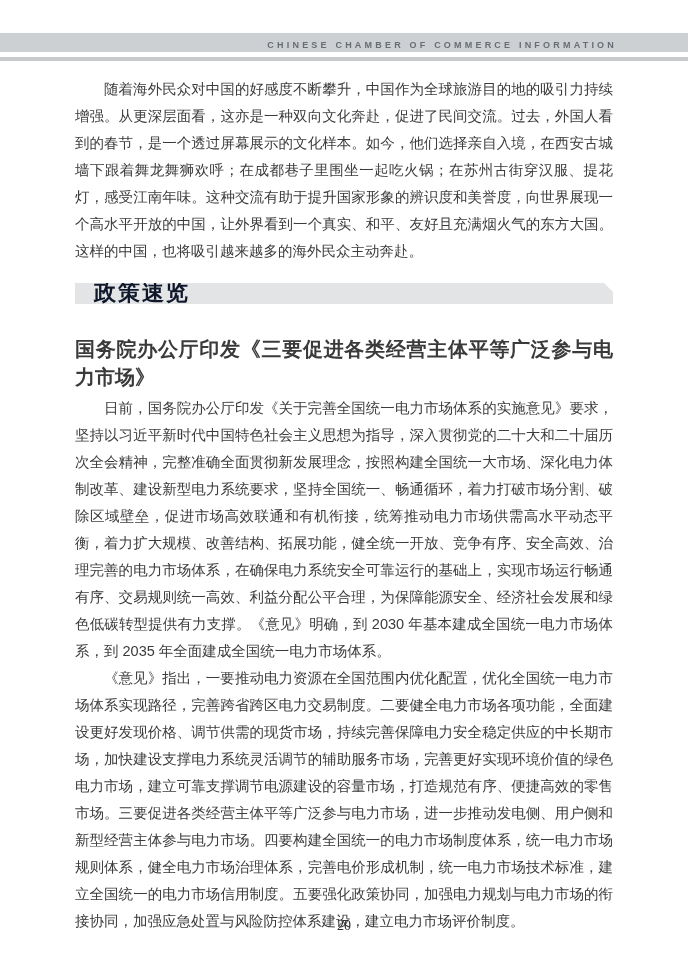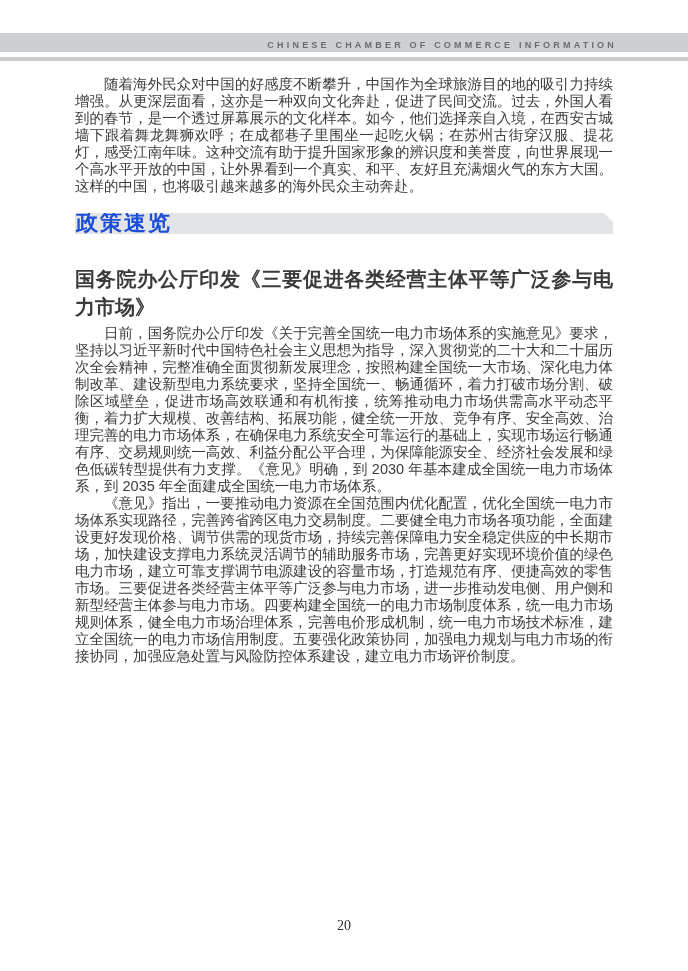--- a/index.html
+++ b/index.html
@@ -40,21 +40,21 @@
   
   .content {
     position: absolute;
     top: 76px;
     left: 75px;
     width: 538px;
   }
 
   .body-par {
     font-size: 14.5px;
-    line-height: 17px;
+    line-height: 27px;
     color: #3b3b3b;
     text-align: justify;
     text-indent: 2em;
     margin: 0;
   }
   .body-par::after { content: ""; display: block; clear: both; }
   .source {
     float: right;
     text-indent: 0;
     color: #3b3b3b;
@@ -64,27 +64,27 @@
   .section-bar {
     margin-top: 18px;
     height: 21px;
     background: #e3e4e6;
     clip-path: polygon(0 0, calc(100% - 9px) 0, 100% 9px, 100% 100%, 0 100%);
     overflow: visible;
     position: relative;
   }
   .section-bar-label {
     position: absolute;
-    left: 1px;
+    left: 19px;
     bottom: -1px;
     font-family: "Liberation Serif", "DejaVu Serif", serif;
     font-weight: bold;
     font-size: 22px;
     line-height: 24px;
-    color: #1d4ed8;
+    color: #0f172a;
     letter-spacing: 2px;
     white-space: nowrap;
   }
 
   .article-title {
     margin-top: 31px;
     font-size: 20px;
     line-height: 28px;
     font-weight: bold;
     color: #3a3a3a;

